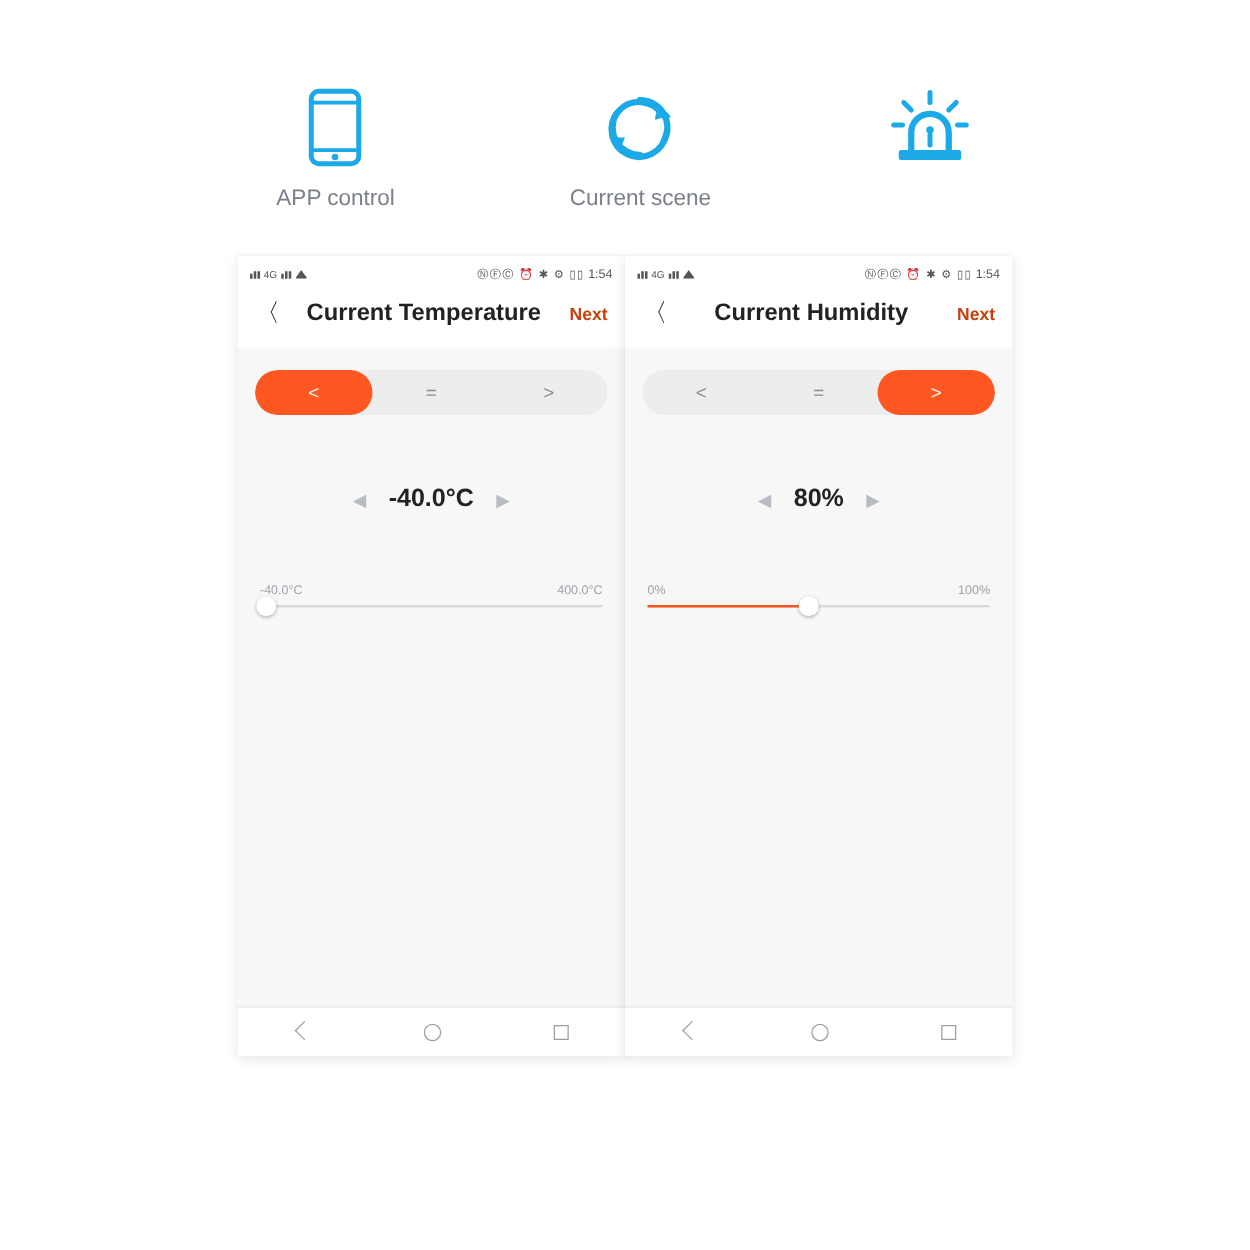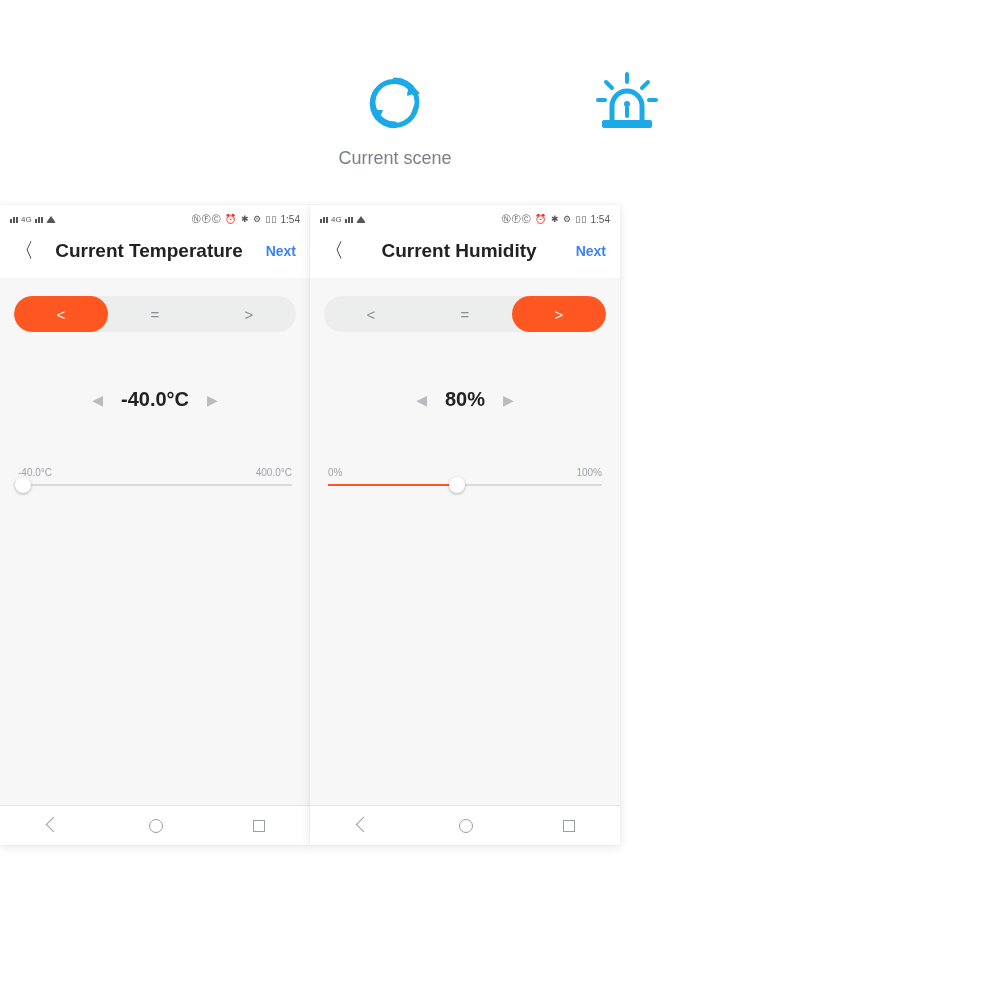--- a/index.html
+++ b/index.html
@@ -35,20 +35,21 @@
     display: flex;
     align-items: center;
     justify-content: center;
   }
   .feature-label {
     font-size: 18px;
     color: #7a7f88;
   }
   .phones {
     display: flex;
+    justify-content: center;
     padding-top: 28px;
   }
   .phone {
     width: 310px;
     height: 640px;
     background: #fff;
     box-shadow: 0 2px 10px rgba(0,0,0,0.10), 0 0 0 1px rgba(0,0,0,0.02);
     display: flex;
     flex-direction: column;
     position: relative;
@@ -90,21 +91,21 @@
   .appbar .title {
     font-size: 19px;
     font-weight: 700;
     color: #222;
     flex: 1;
     text-align: center;
   }
   .appbar .next {
     font-size: 14px;
     font-weight: 600;
-    color: #3b82f6;
+    color: #c2410c;
     width: 40px;
     text-align: right;
   }
   .content {
     flex: 1;
     background: #f7f7f7;
     padding: 18px 14px 0;
   }
   .segmented {
     display: flex;
@@ -197,20 +198,31 @@
     width: 12px; height: 12px; border: 1.5px solid #9a9ea4;
   }
 </style>
 </head>
 <body>
 
 <div class="headline">
 </div>
 
 <div class="features">
+  <div class="feature">
+    <div class="icon-wrap">
+      <svg width="44" height="64" viewBox="0 0 44 64">
+        <rect x="3" y="3" width="38" height="58" rx="6" fill="none" stroke="#1ba9e8" stroke-width="4"></rect>
+        <line x1="3" y1="12" x2="41" y2="12" stroke="#1ba9e8" stroke-width="3"></line>
+        <line x1="3" y1="50" x2="41" y2="50" stroke="#1ba9e8" stroke-width="3"></line>
+        <circle cx="22" cy="55.5" r="2.6" fill="#1ba9e8"></circle>
+      </svg>
+    </div>
+    <div class="feature-label">APP control</div>
+  </div>
   <div class="feature">
     <div class="icon-wrap">
       <svg width="60" height="60" viewBox="0 0 60 60">
         <path d="M 48 20 A 22 22 0 1 0 51 35" fill="none" stroke="#1ba9e8" stroke-width="5" stroke-linecap="round"></path>
         <polygon points="44,12 54,20 42,24" fill="#1ba9e8"></polygon>
         <path d="M 12 40 A 22 22 0 1 0 9 25" fill="none" stroke="#1ba9e8" stroke-width="5" stroke-linecap="round" opacity="0"></path>
         <path d="M 14 42 A 22 22 0 0 0 48 20" fill="none" stroke="#1ba9e8" stroke-width="5" stroke-linecap="round" opacity="0"></path>
         <g>
           <path d="M30 8 a22 22 0 0 1 19 11" fill="none" stroke="#1ba9e8" stroke-width="5" stroke-linecap="round"></path>
           <polygon points="46,12 55,22 42,22" fill="#1ba9e8"></polygon>

